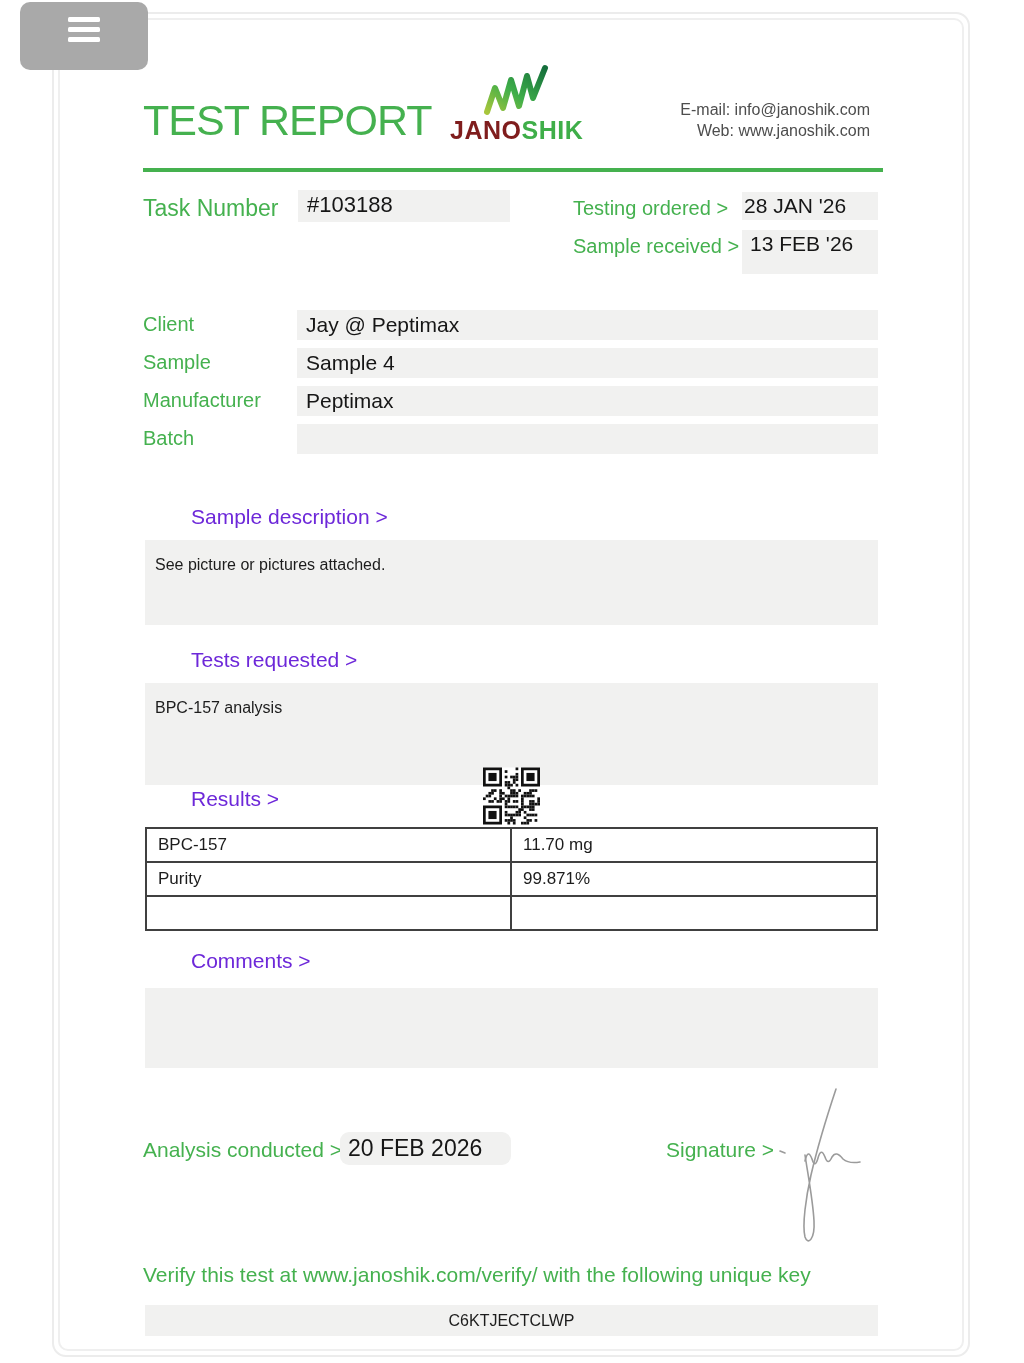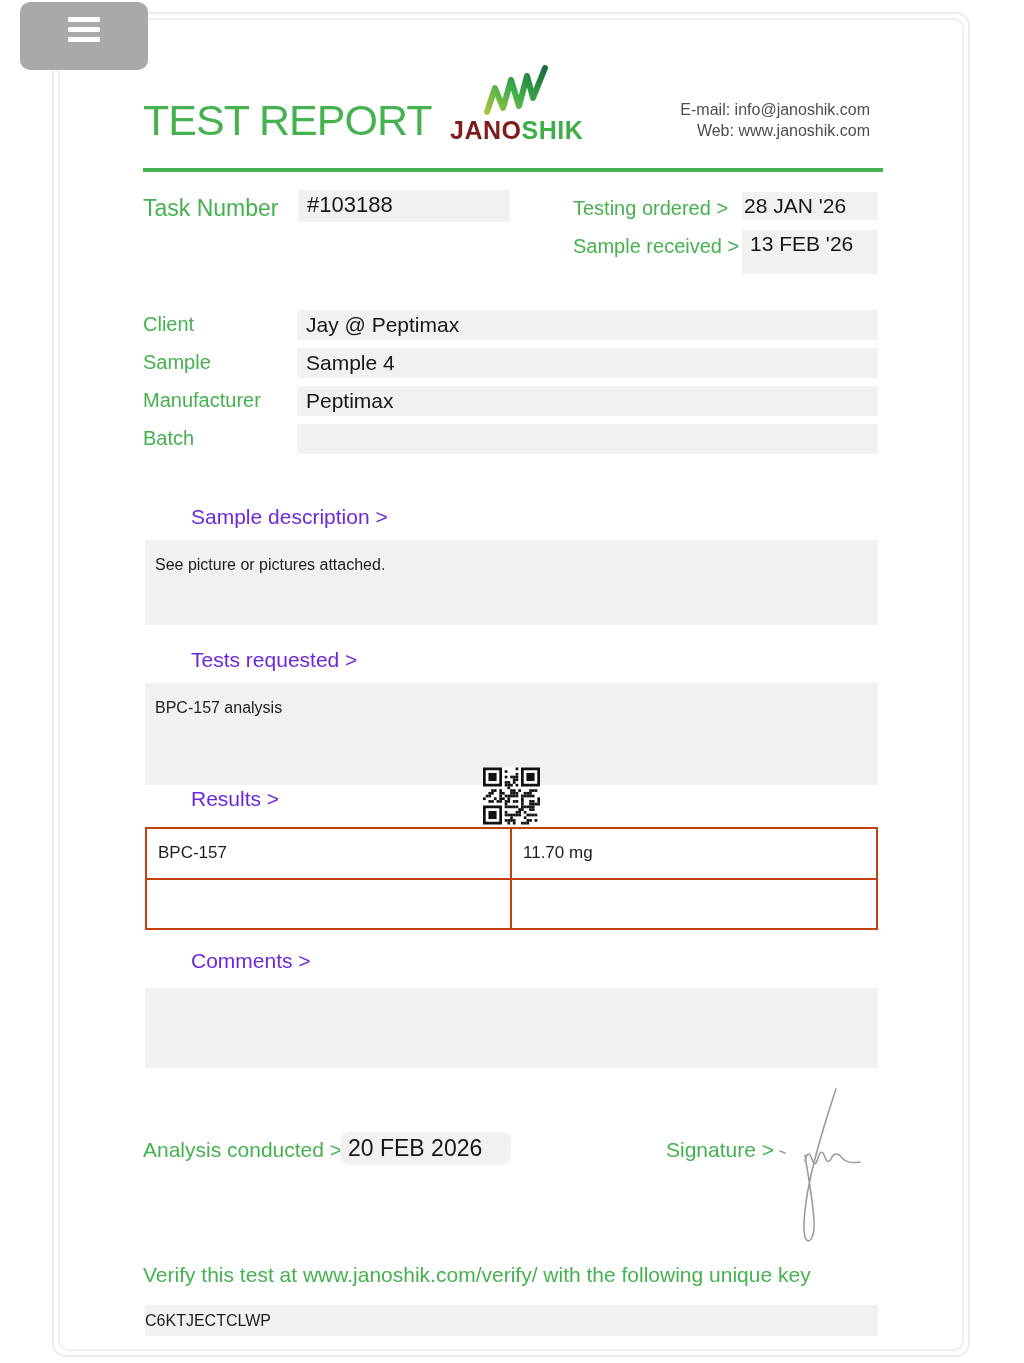--- a/index.html
+++ b/index.html
@@ -67,38 +67,38 @@
   .section-h { left:143px; font-size:21px; color:#6d28d9;margin-left:48px; }
   .section-box { left:145px; width:733px; background:#f1f1f0;
                  font-size:16px; color:#1c1c1c; padding:16px 10px; }
 
   
   .results-table {
     left:145px; top:827px; width:733px; height:103px;
     border-collapse:collapse; table-layout:fixed;
   }
   .results-table td {
-    border:2px solid #c2410c; font-size:17px; color:#1c1c1c;
+    border:2px solid #404040; font-size:17px; color:#1c1c1c;
     padding:0 0 0 11px; height:34px; background:#fff;
   }
   .results-table td.c1 { width:365px; }
 
   .qr { left:483px; top:766px; width:57px; height:60px; z-index:2; }
 
   
   .analysis-label { left:143px; top:1138px; font-size:21px; }
   .analysis-box { left:340px; top:1132px; width:171px; height:33px; font-size:23px;
                   line-height:33px; padding-left:8px; color:#161616;border-radius:9px; }
   .sig-label { left:666px; top:1138px; font-size:21px; }
   .signature { left:778px; top:1083px; }
 
   .verify-text { left:143px; top:1263px; width:745px; font-size:21px;
                  color:#45b14f; white-space:nowrap; }
   .key-box { left:145px; top:1305px; width:733px; height:31px; font-size:16px;
-             line-height:31px; color:#1c1c1c; }
+             line-height:31px; text-align:center; color:#1c1c1c; }
 </style>
 </head>
 <body>
 
 <div class="abs paper">
   <div class="paper-inner"></div>
 </div>
 
 <button class="abs menu-btn">
   <span class="menu-bars">
@@ -292,20 +292,24 @@
     </g>
 </svg>
 
 <table class="abs results-table">
   <tbody>
     <tr>
       <td class="c1">BPC-157</td>
       <td>11.70 mg</td>
     </tr>
     <tr>
+      <td class="c1">Purity</td>
+      <td>99.871%</td>
+    </tr>
+    <tr>
       <td class="c1"></td>
       <td></td>
     </tr>
   </tbody>
 </table>
 
 <div class="abs section-h" style="top:949px">Comments &gt;</div>
 <div class="abs section-box" style="top:988px; height:80px;"></div>
 
 <div class="abs glabel analysis-label">Analysis conducted &gt;</div>

